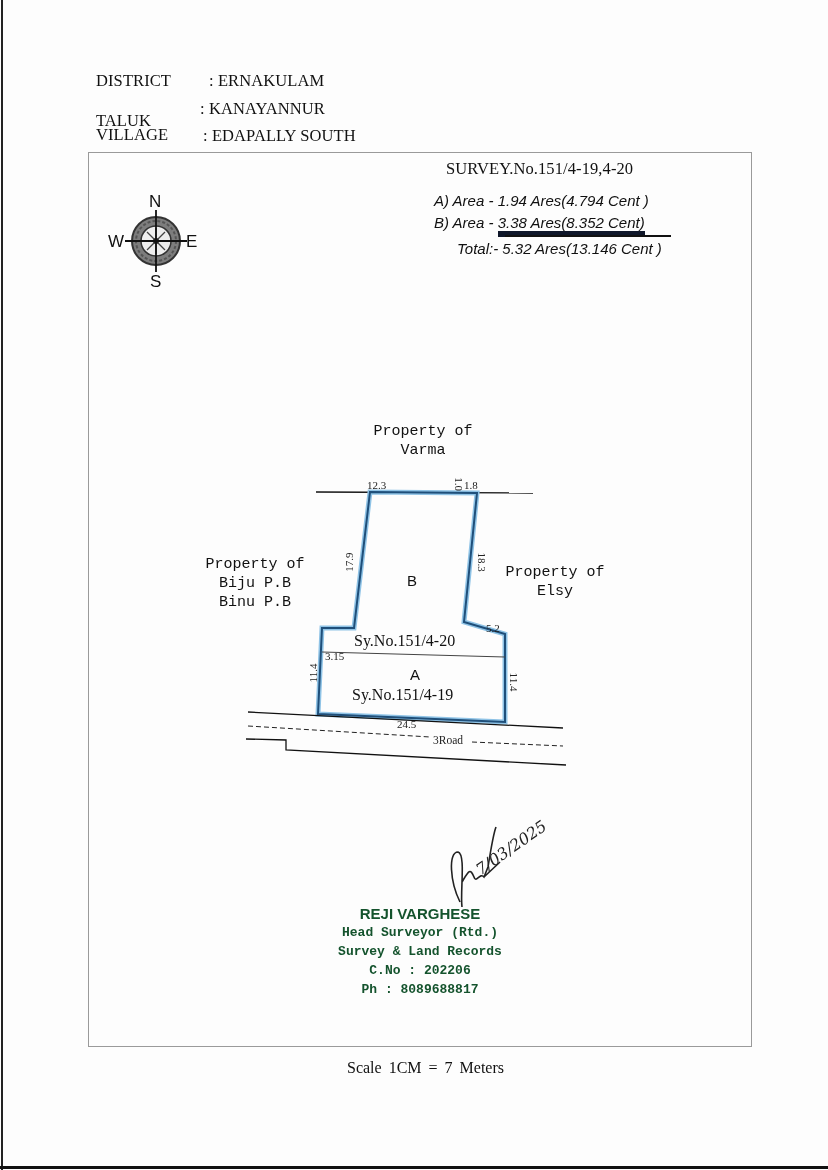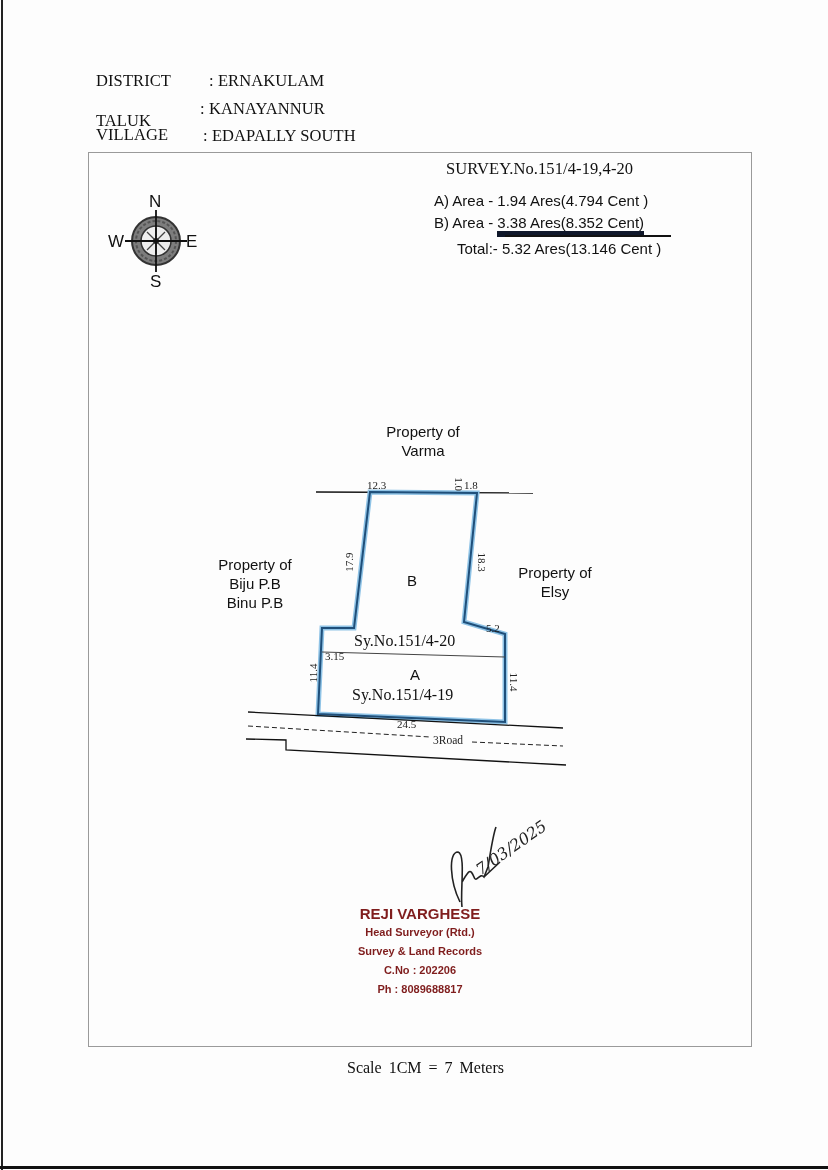--- a/index.html
+++ b/index.html
@@ -11,34 +11,34 @@
     }
     .page-edge-left { position: absolute; left: 1px; top: 0; width: 2px; height: 1170px; background: #222; }
     .page-edge-bottom { position: absolute; left: 0; top: 1166px; width: 828px; height: 3px; background: #111; }
 
     .hdr { position: absolute; font-size: 16.5px; letter-spacing: 0.1px; white-space: nowrap; }
     .frame {
       position: absolute; left: 88px; top: 152px; width: 662px; height: 893px;
       border: 1.3px solid #9a9a9a;
     }
     .sans { font-family: "Liberation Sans", sans-serif; }
-    .area-line { position: absolute; font-size: 15px; white-space: nowrap; color: #111; }
+    .area-line { position: absolute; font-size: 15px; white-space: nowrap; color: #111; font-style: italic; }
     .underline-bar { position: absolute; left: 505px; top: 235px; width: 166px; height: 1.5px; background: #111; }
 
-    .prop-label { position: absolute; font-size: 15px; text-align: center; line-height: 19px; color: #111; }
+    .prop-label { position: absolute; font-size: 15px; text-align: center; line-height: 19px; color: #111; font-family: Liberation Mono, monospace; }
     .dim { position: absolute; font-size: 11px; color: #222; white-space: nowrap; }
     .dim-v { transform: rotate(90deg); transform-origin: center; }
     .sy { position: absolute; font-size: 16px; white-space: nowrap; color: #111; }
     .plot-letter { position: absolute; font-size: 15px; color: #111; }
 
     .sig-block { position: absolute; left: 340px; top: 904px; width: 160px; text-align: center;
-      font-family: "Liberation Sans", sans-serif; font-weight: bold; color: #7f1d1d; }
+      font-family: "Liberation Sans", sans-serif; font-weight: bold; color: #14532d; }
     .sig-block div { line-height: 19px; }
     .sig-name { font-size: 15px; }
-    .sig-line { font-size: 11px; }
+    .sig-line { font-size: 13px; font-family: Liberation Mono, monospace; }
 
     .scale { position: absolute; left: 347px; top: 1059px; font-size: 16px; white-space: nowrap; word-spacing: 3px; }
     .compass-letter { position: absolute; font-family: "Liberation Sans", sans-serif; font-size: 17px; color: #111; }
   </style>
 </head>
 <body>
 
 <div class="page-edge-left"></div>
 <div class="page-edge-bottom"></div>
 

